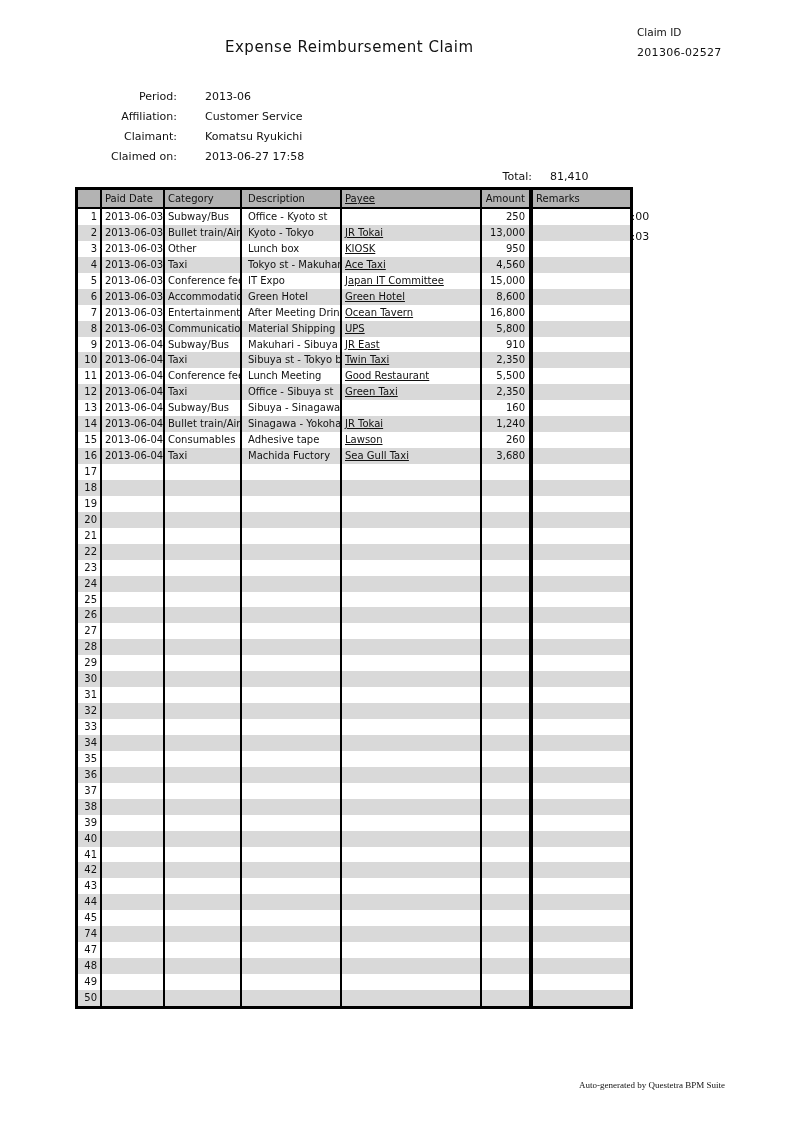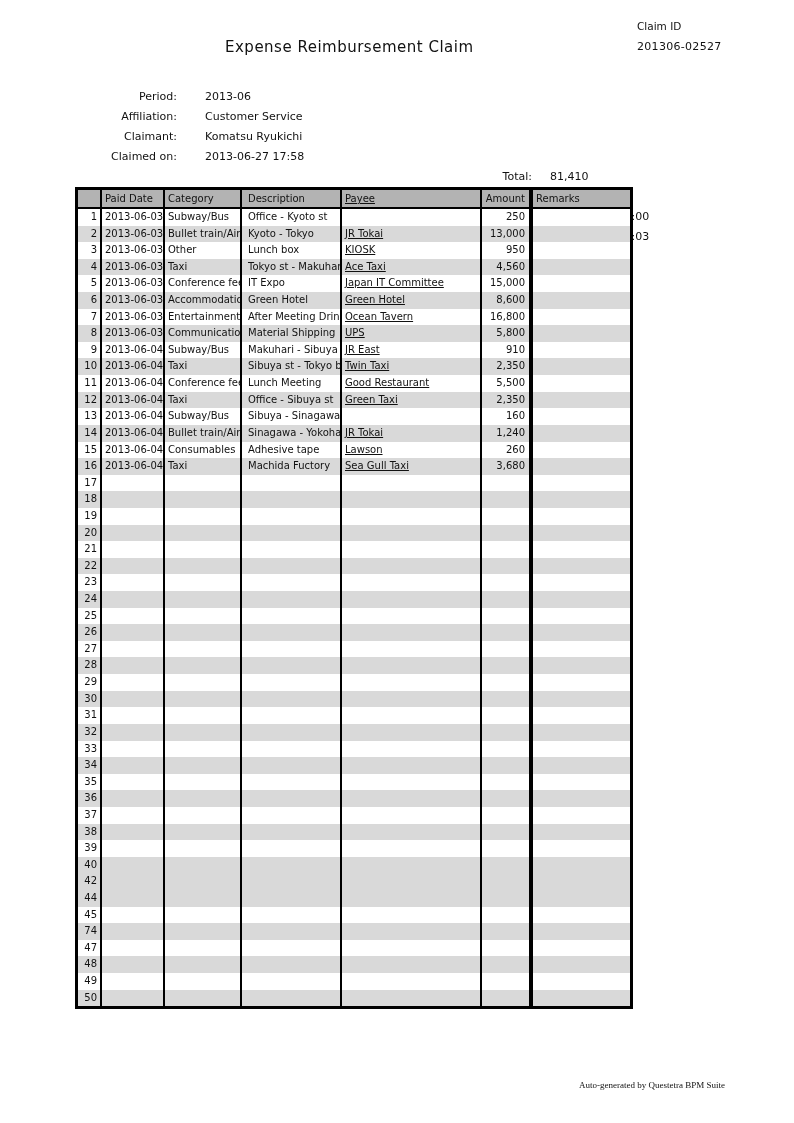--- a/index.html
+++ b/index.html
@@ -11,21 +11,21 @@
     color: #111;
     overflow: hidden;
   }
 
   
   .doc-title {
     position: absolute; left: 225px; top: 38px;
     font-size: 15px; letter-spacing: 0.5px; color: #111;
     white-space: nowrap;
   }
-  .claim-id-block { position: absolute; left: 637px; top: 20px; }
+  .claim-id-block { position: absolute; left: 637px; top: 26px; }
   .claim-id-label { font-size: 10.5px; display: block; }
   .claim-id-value { font-size: 11px; display: block; margin-top: 8px; letter-spacing: 0.3px; }
 
   
   .meta-area { position: absolute; top: 87px; left: 12px; width: 794px; }
   .meta-row { height: 20px; line-height: 20px; font-size: 11px; white-space: nowrap; }
   .meta-col-left .meta-label  { position: absolute; left: 55px;  width: 110px; text-align: right; display: inline-block; }
   .meta-col-left .meta-value  { position: absolute; left: 193px; display: inline-block; }
   .meta-col-right .meta-label { position: absolute; left: 405px; width: 115px; text-align: right; display: inline-block; }
   .meta-col-right .meta-value { position: absolute; left: 538px; display: inline-block; }
@@ -485,22 +485,40 @@
       </div>
       <div class="exp-row stripe">
         <div class="cell col-no">40</div>
         <div class="cell col-date"></div>
         <div class="cell col-cat"></div>
         <div class="cell col-desc"></div>
         <div class="cell col-payee"></div>
         <div class="cell col-amount"></div>
         <div class="cell col-remarks"></div>
       </div>
+      <div class="exp-row">
+        <div class="cell col-no">41</div>
+        <div class="cell col-date"></div>
+        <div class="cell col-cat"></div>
+        <div class="cell col-desc"></div>
+        <div class="cell col-payee"></div>
+        <div class="cell col-amount"></div>
+        <div class="cell col-remarks"></div>
+      </div>
       <div class="exp-row stripe">
         <div class="cell col-no">42</div>
+        <div class="cell col-date"></div>
+        <div class="cell col-cat"></div>
+        <div class="cell col-desc"></div>
+        <div class="cell col-payee"></div>
+        <div class="cell col-amount"></div>
+        <div class="cell col-remarks"></div>
+      </div>
+      <div class="exp-row">
+        <div class="cell col-no">43</div>
         <div class="cell col-date"></div>
         <div class="cell col-cat"></div>
         <div class="cell col-desc"></div>
         <div class="cell col-payee"></div>
         <div class="cell col-amount"></div>
         <div class="cell col-remarks"></div>
       </div>
       <div class="exp-row stripe">
         <div class="cell col-no">44</div>
         <div class="cell col-date"></div>

